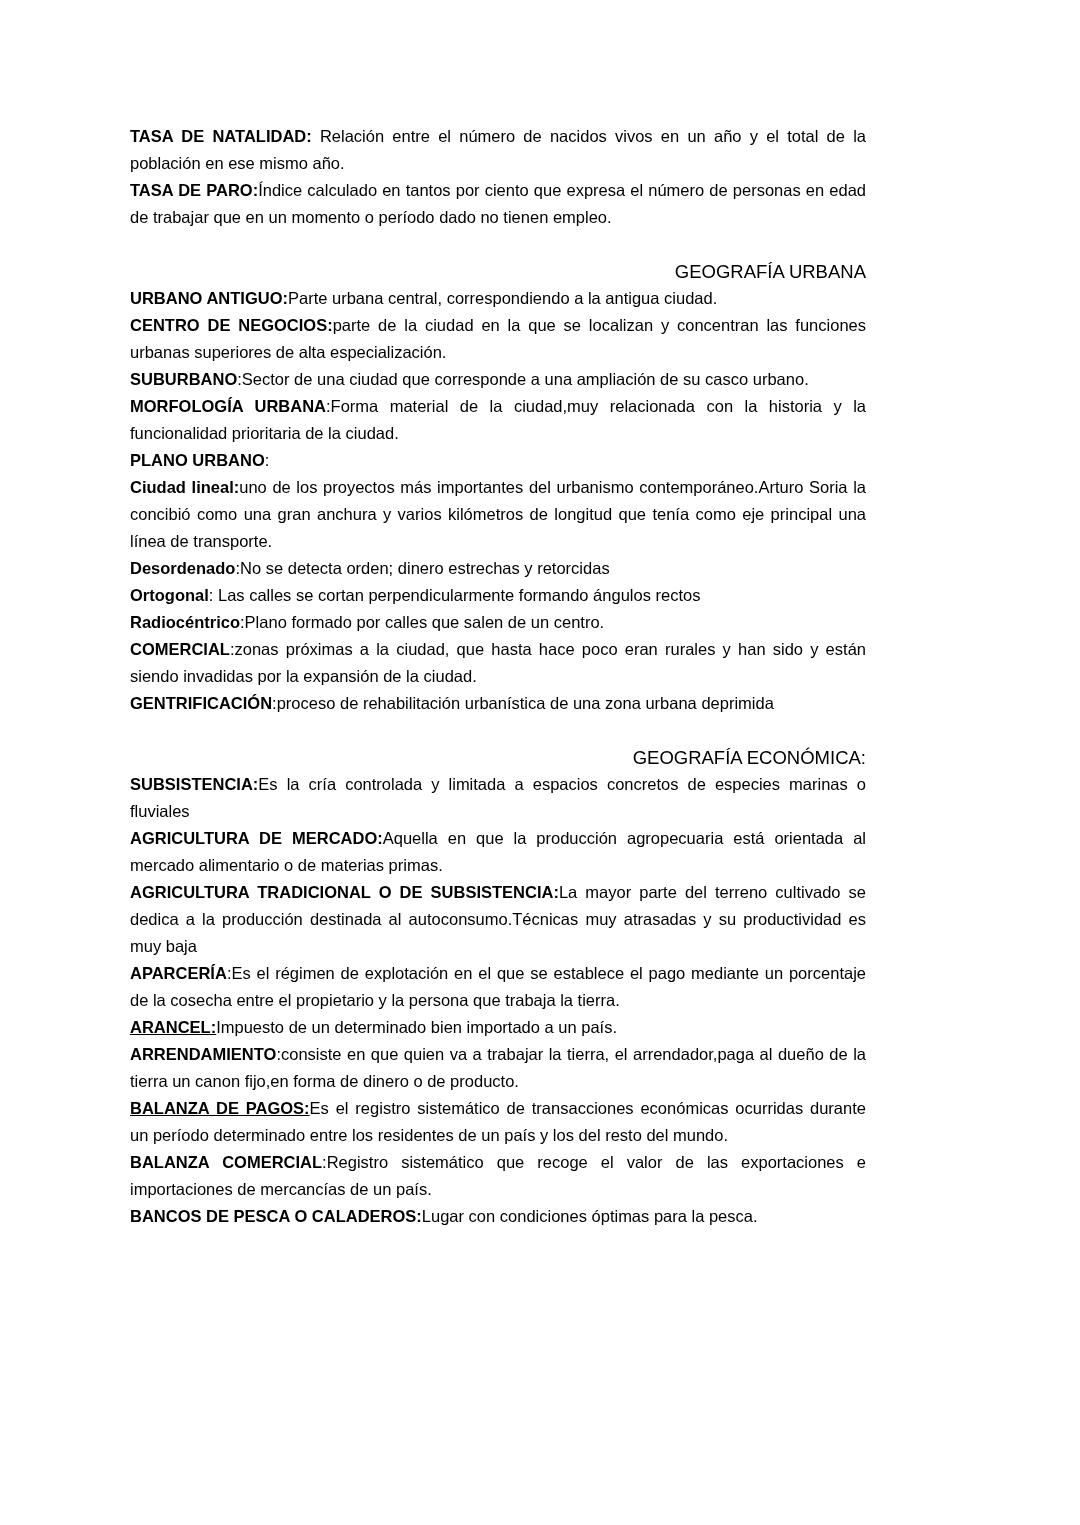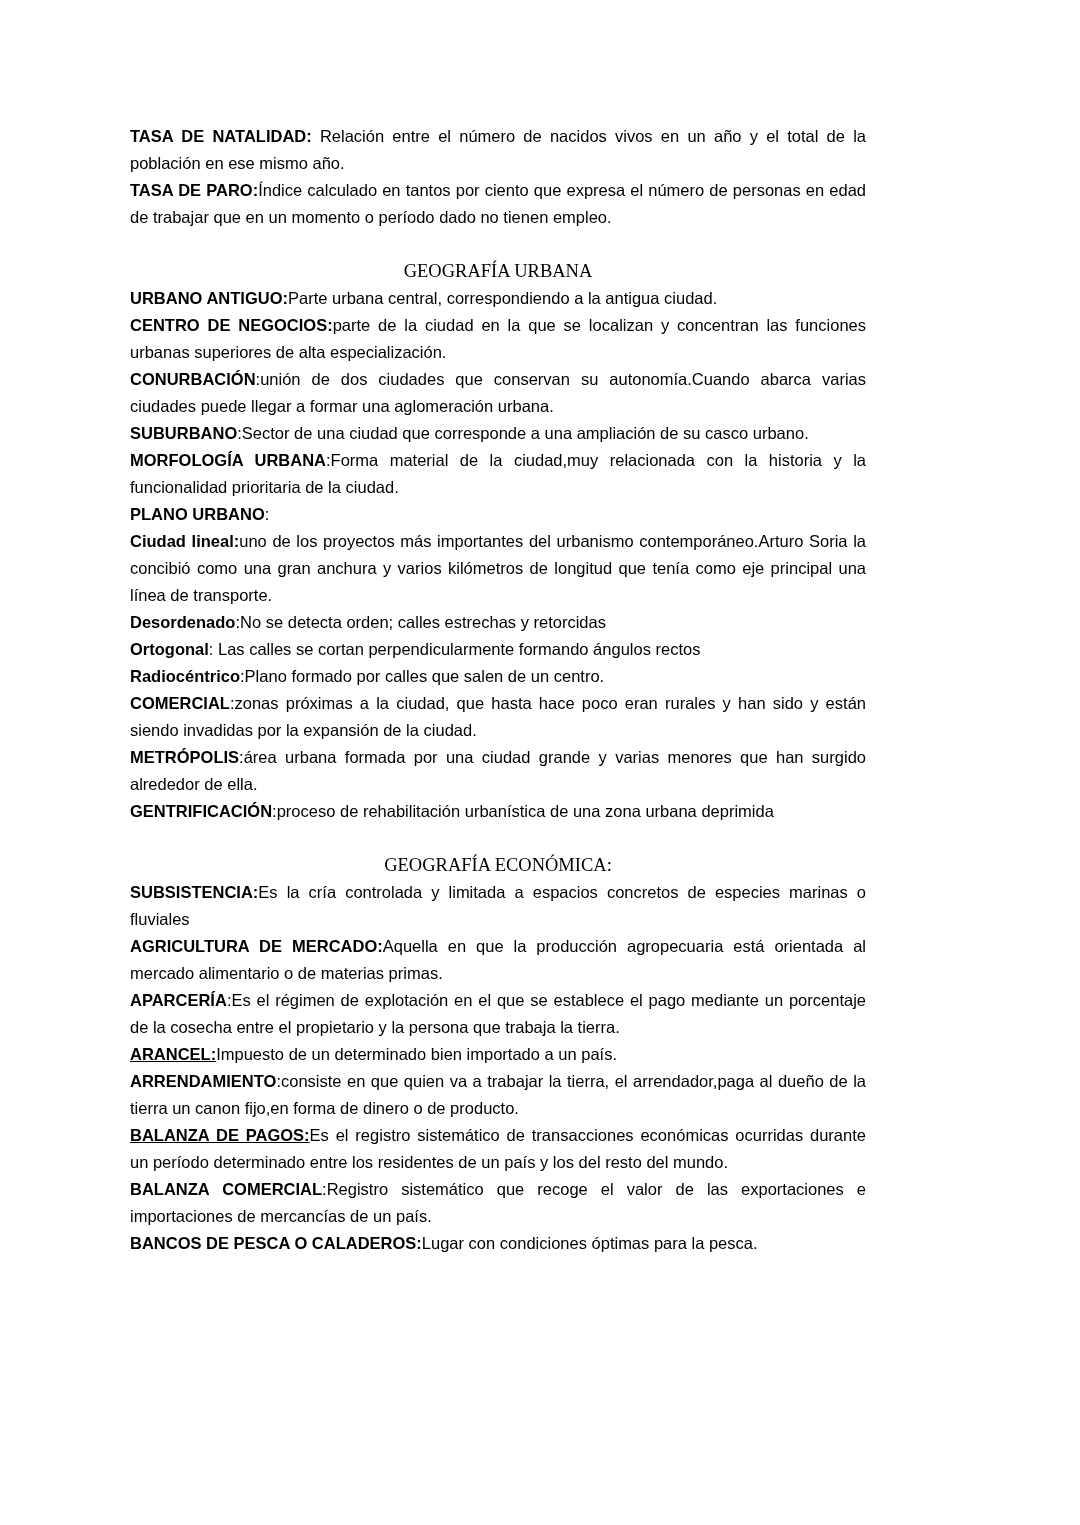--- a/index.html
+++ b/index.html
@@ -14,22 +14,21 @@
     width: 996px;
     min-height: 1525px;
     background: #ffffff;
     padding: 123px 130px 80px 130px;
   }
   .section + .section { margin-top: 27px; }
   .heading {
     font-size: 18.5px;
     font-weight: 400;
     line-height: 27px;
-    text-align: center;
-    font-family: Liberation Serif, serif;
+    text-align: right;
   }
   .entry {
     font-size: 16.5px;
     line-height: 27px;
     text-align: justify;
   }
   .term { font-weight: 700; }
   .term.u { text-decoration: underline; }
 </style>
 </head>
@@ -38,36 +37,35 @@
 <div class="page">
   <div>
       <section class="section">
         <p class="entry"><strong class="term">TASA DE NATALIDAD:</strong><span> Relación entre el número de nacidos vivos en un año y el total de la población en ese mismo año.</span></p>
         <p class="entry"><strong class="term">TASA DE PARO:</strong><span>Índice calculado en tantos por ciento que expresa el número de personas en edad de trabajar que en un momento o período dado no tienen empleo.</span></p>
       </section>
       <section class="section">
         <h2 class="heading">GEOGRAFÍA URBANA</h2>
         <p class="entry"><strong class="term">URBANO ANTIGUO:</strong><span>Parte urbana central, correspondiendo a la antigua ciudad.</span></p>
         <p class="entry"><strong class="term">CENTRO DE NEGOCIOS:</strong><span>parte de la ciudad en la que se localizan y concentran las funciones urbanas superiores de alta especialización.</span></p>
-        <p class="entry"><strong class="term">CONURBACIÓN</strong><span>:unión de dos ciudades que conservan su autonomía.Cuando abarca varias ciudades puede llegar a formar una aglomeración urbana.</span></p>
         <p class="entry"><strong class="term">SUBURBANO</strong><span>:Sector de una ciudad que corresponde a una ampliación de su casco urbano.</span></p>
         <p class="entry"><strong class="term">MORFOLOGÍA URBANA</strong><span>:Forma material de la ciudad,muy relacionada con la historia y la funcionalidad prioritaria de la ciudad.</span></p>
         <p class="entry"><strong class="term">PLANO URBANO</strong><span>:</span></p>
         <p class="entry"><strong class="term">Ciudad lineal:</strong><span>uno de los proyectos más importantes del urbanismo contemporáneo.Arturo Soria la concibió como una gran anchura y varios kilómetros de longitud que tenía como eje principal una línea de transporte.</span></p>
-        <p class="entry"><strong class="term">Desordenado</strong><span>:No se detecta orden; calles estrechas y retorcidas</span></p>
+        <p class="entry"><strong class="term">Desordenado</strong><span>:No se detecta orden; dinero estrechas y retorcidas</span></p>
         <p class="entry"><strong class="term">Ortogonal</strong><span>: Las calles se cortan perpendicularmente formando ángulos rectos</span></p>
         <p class="entry"><strong class="term">Radiocéntrico</strong><span>:Plano formado por calles que salen de un centro.</span></p>
         <p class="entry"><strong class="term">COMERCIAL</strong><span>:zonas próximas a la ciudad, que hasta hace poco eran rurales y han sido y están siendo invadidas por la expansión de la ciudad.</span></p>
-        <p class="entry"><strong class="term">METRÓPOLIS</strong><span>:área urbana formada por una ciudad grande y varias menores que han surgido alrededor de ella.</span></p>
         <p class="entry"><strong class="term">GENTRIFICACIÓN</strong><span>:proceso de rehabilitación urbanística de una zona urbana deprimida</span></p>
       </section>
       <section class="section">
         <h2 class="heading">GEOGRAFÍA ECONÓMICA:</h2>
         <p class="entry"><strong class="term">SUBSISTENCIA:</strong><span>Es la cría controlada y limitada a espacios concretos de especies marinas o fluviales</span></p>
         <p class="entry"><strong class="term">AGRICULTURA DE MERCADO:</strong><span>Aquella en que la producción agropecuaria está orientada al mercado alimentario o de materias primas.</span></p>
+        <p class="entry"><strong class="term">AGRICULTURA TRADICIONAL O DE SUBSISTENCIA:</strong><span>La mayor parte del terreno cultivado se dedica a la producción destinada al autoconsumo.Técnicas muy atrasadas y su productividad es muy baja</span></p>
         <p class="entry"><strong class="term">APARCERÍA</strong><span>:Es el régimen de explotación en el que se establece el pago mediante un porcentaje de la cosecha entre el propietario y la persona que trabaja la tierra.</span></p>
         <p class="entry"><strong class="term u">ARANCEL:</strong><span>Impuesto de un determinado bien importado a un país.</span></p>
         <p class="entry"><strong class="term">ARRENDAMIENTO</strong><span>:consiste en que quien va a trabajar la tierra, el arrendador,paga al dueño de la tierra un canon fijo,en forma de dinero o de producto.</span></p>
         <p class="entry"><strong class="term u">BALANZA DE PAGOS:</strong><span>Es el registro sistemático de transacciones económicas ocurridas durante un período determinado entre los residentes de un país y los del resto del mundo.</span></p>
         <p class="entry"><strong class="term">BALANZA COMERCIAL</strong><span>:Registro sistemático que recoge el valor de las exportaciones e importaciones de mercancías de un país.</span></p>
         <p class="entry"><strong class="term">BANCOS DE PESCA O CALADEROS:</strong><span>Lugar con condiciones óptimas para la pesca.</span></p>
       </section>
     </div>
 </div>
 

